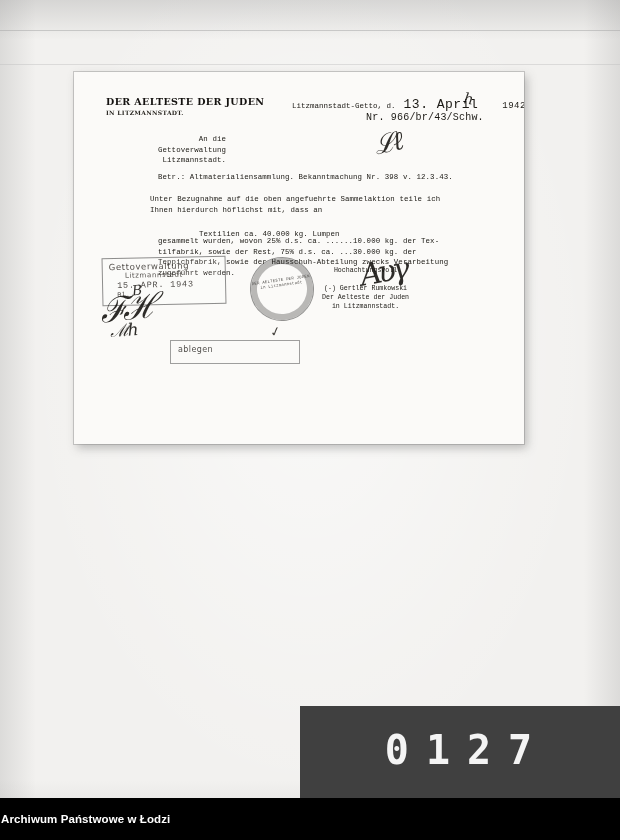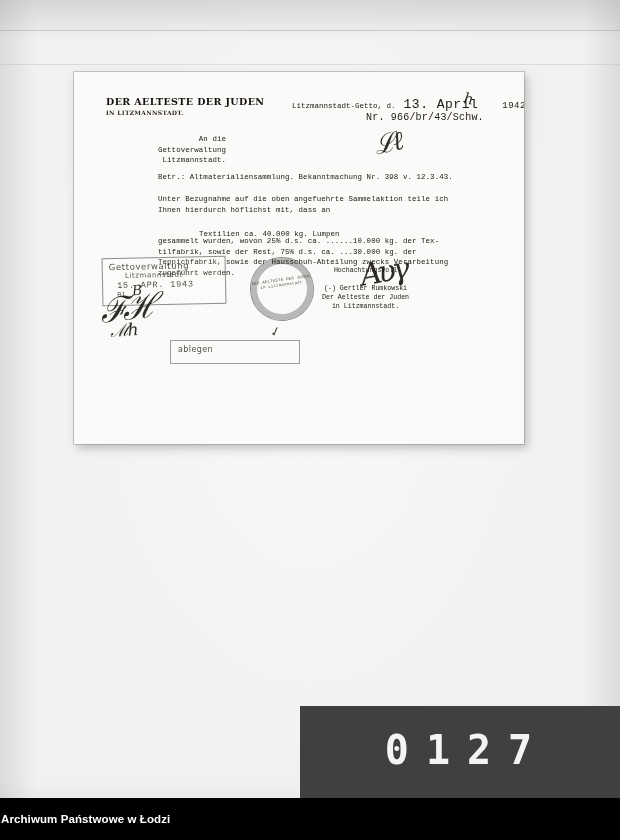--- a/index.html
+++ b/index.html
@@ -134,21 +134,21 @@
   }
 
   .subject {
     position: absolute;
     left: 84px;
     top: 100px;
   }
 
   .para1 {
     position: absolute;
-    left: 84px;
+    left: 76px;
     top: 122px;
   }
   .itemline {
     position: absolute;
     left: 125px;
     top: 148px;
     margin-top: 9px;
   }
   .para2 {
     position: absolute;

